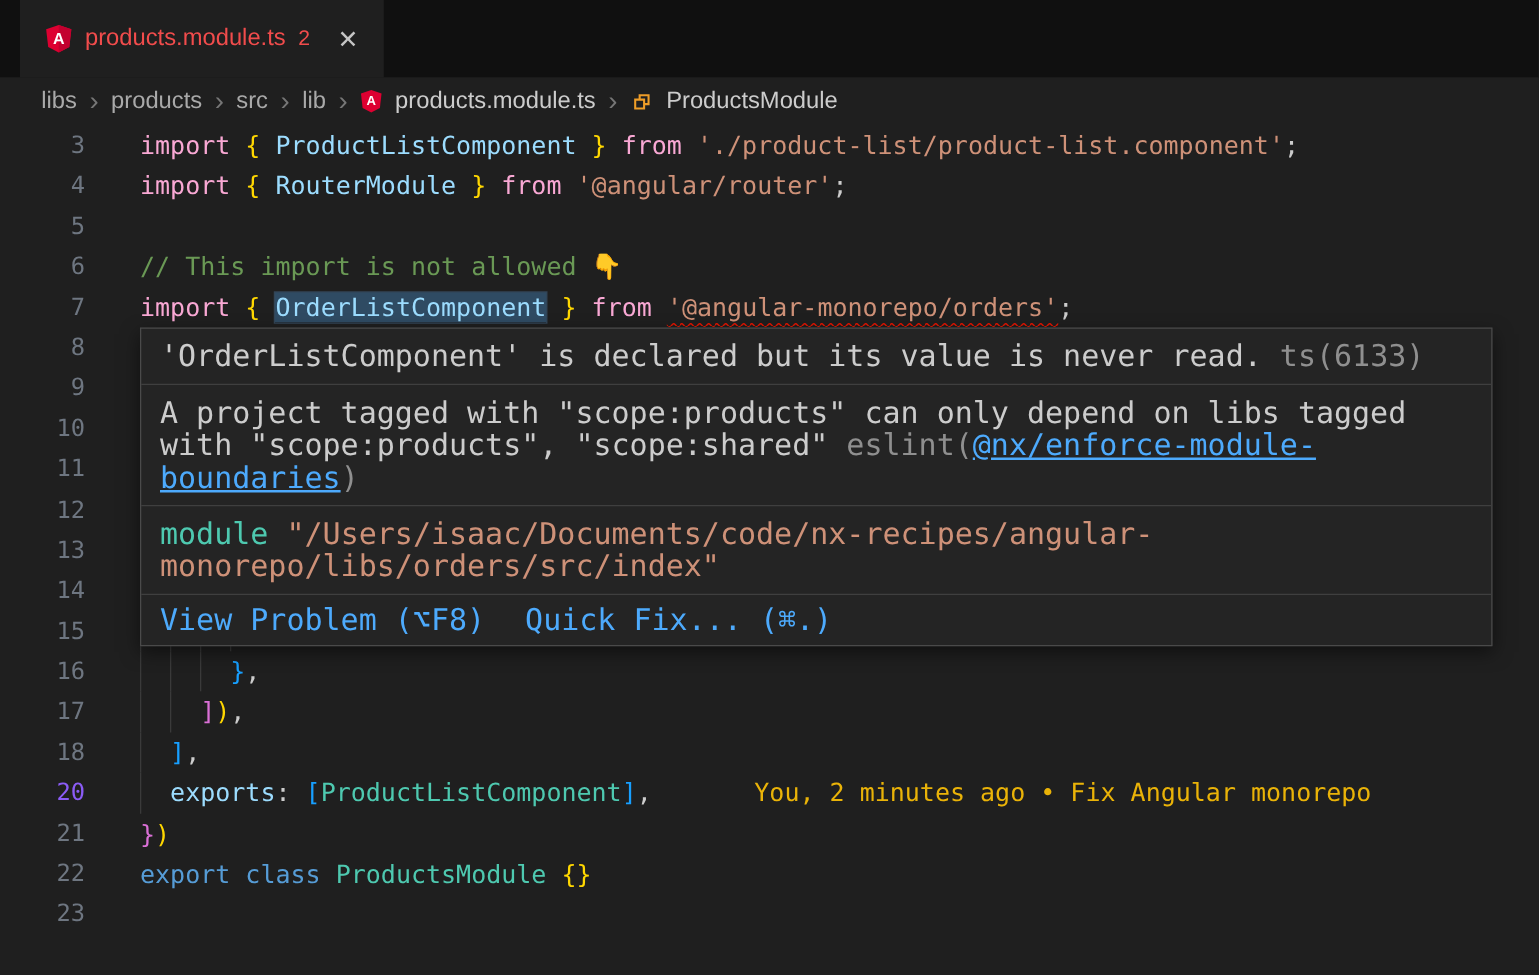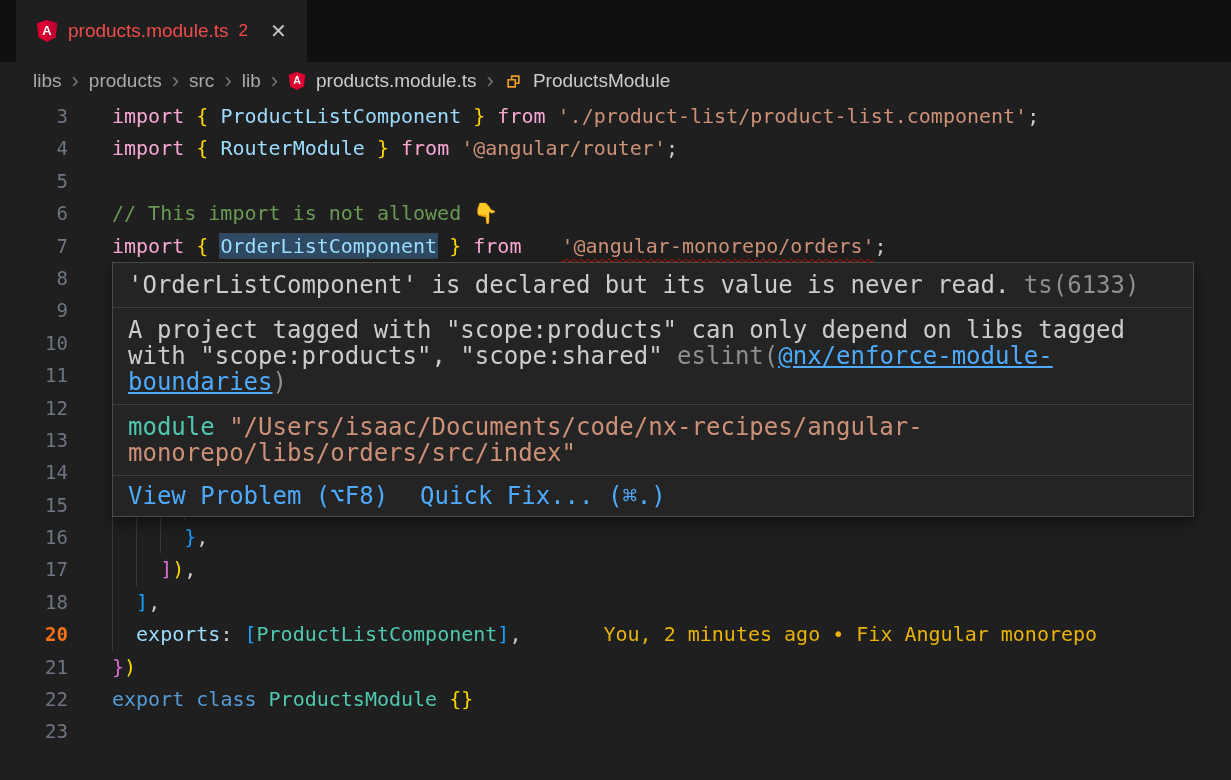--- a/index.html
+++ b/index.html
@@ -20,37 +20,37 @@
                  font:19px "Liberation Sans", sans-serif; color:#a9a9a9; flex:none; }
   .bc { cursor:pointer; }
   .bc.bright { color:#cccccc; }
   .bc-sep { color:#767676; font-size:22px; line-height:1; }
   .bc-icon { display:inline-flex; align-items:center; }
 
   
   .editor { position:relative; flex:1; font-family:"DejaVu Sans Mono", monospace; font-size:20px; background:#1f1f1f; }
   .line { display:flex; height:32.4px; line-height:32.4px; white-space:pre; }
   .num { width:68px; text-align:right; color:#6e7681; font-size:19px; flex:none; }
-  .num.active { color:#f97316;font-weight:bold; }
+  .num.active { color:#8b5cf6; }
   .code { padding-left:44px; color:#d4d4d4; }
 
   
   .kw   { color:#f9a8d4; }
   .kw2  { color:#569CD6; }
   .var  { color:#9CDCFE; }
   .cls  { color:#4EC9B0; }
   .str  { color:#CE9178; }
   .cmt  { color:#6A9955; }
   .pun  { color:#CCCCCC; }
   .b1   { color:#FFD700; }
   .b2   { color:#DA70D6; }
   .b3   { color:#179FFF; }
   .emoji{ color:#f5c542; }
   .hl   { background:#2f4b63; box-shadow:0 0 0 1px rgba(90,140,190,.35); }
-  .sqr  { text-decoration:underline wavy #e51400; text-decoration-thickness:1.4px; text-underline-offset:5px; text-decoration-skip-ink:none;margin-left:28px; }
+  .sqr  { text-decoration:underline wavy #e51400; text-decoration-thickness:1.4px; text-underline-offset:5px; text-decoration-skip-ink:none; }
   .blame{ color:#eab308; margin-left:82px; }
   .ig   { display:inline-block; width:2ch; height:32.4px; vertical-align:top;
           background:linear-gradient(#3a3a3a,#3a3a3a) left top / 1px 100% no-repeat; }
 
   
   .hover { position:absolute; left:112px; top:162px; width:1082px; background:#242424;
            border:1px solid #4a4a4a; z-index:5; box-shadow:0 5px 14px rgba(0,0,0,.5);
            font-size:24px; }
   .h-row { padding:9px 15px; line-height:26px; color:#cccccc; overflow-wrap:normal; }
   .h-row + .h-row, .h-actions { border-top:1px solid #3f3f3f; }

